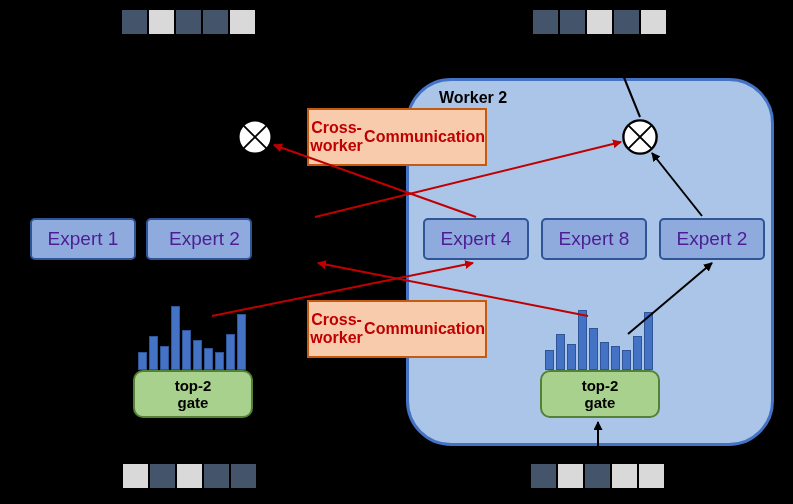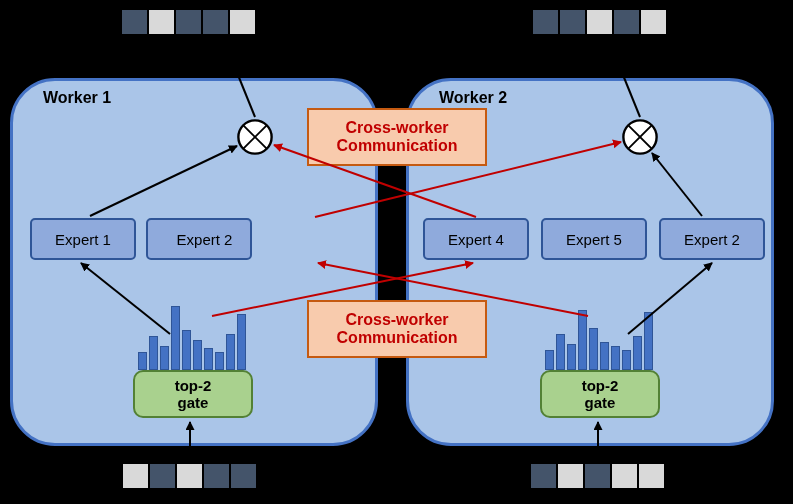--- a/index.html
+++ b/index.html
@@ -35,56 +35,53 @@
     border-radius:45px;
   }
   .worker-label{
     position:absolute;top:8px;left:30px;
     font-size:16px;font-weight:bold;color:#000;
   }
   .expert{
     position:absolute;top:218px;width:106px;height:42px;box-sizing:border-box;
     background:var(--expert-fill);border:2px solid var(--expert-border);border-radius:5px;
     display:flex;align-items:center;justify-content:center;
-    font-size:15px;color:#000000;
+    font-size:19px;color:#4c1d95;
   }
   .gate{
     position:absolute;top:370px;width:120px;height:48px;box-sizing:border-box;
     background:var(--gate-fill);border:2px solid var(--gate-border);border-radius:10px;
     display:flex;flex-direction:column;align-items:center;justify-content:center;
     font-size:15px;font-weight:bold;color:#000;line-height:1.15;
   }
   .histogram{
     position:absolute;top:300px;height:70px;width:108px;
     display:flex;align-items:flex-end;gap:2px;
   }
   .bar{width:9px;box-sizing:border-box;background:var(--bar-fill);border:1px solid var(--bar-border);}
   .token-strip{position:absolute;display:flex;gap:2px;}
   .token{width:25px;height:24px;}
   .token.dark{background:var(--token-dark);}
   .token.light{background:var(--token-light);}
   .comm-box{
     position:absolute;left:307px;width:180px;height:58px;box-sizing:border-box;
     background:var(--comm-fill);border:2px solid var(--comm-border);
-    display:flex;flex-direction:column;align-items:center;justify-content:center;
+    display:flex;align-items:center;justify-content:center;
     font-size:16px;font-weight:bold;color:var(--comm-text);line-height:1.15;text-align:center;
   }
   .combine{position:absolute;top:118px;width:38px;height:38px;}
   svg.overlay{position:absolute;left:0;top:0;pointer-events:none;}
   .arrow-black{stroke:var(--arrow-black);stroke-width:2;}
   .arrow-red{stroke:var(--arrow-red);stroke-width:2;}
 </style>
 </head>
 <body>
 
 <div class="canvas">
 
-  <div class="worker" style="left:10px;">
-    <div class="worker-label">Worker 1</div>
-  </div>
   <div class="worker" style="left:406px;">
     <div class="worker-label">Worker 2</div>
   </div>
 
   <div class="token-strip" style="left:122px;top:10px;">
       <div class="token dark"></div>
       <div class="token light"></div>
       <div class="token dark"></div>
       <div class="token dark"></div>
       <div class="token light"></div>
@@ -131,21 +128,21 @@
       <span>Expert 1</span>
     </div>
   <div class="expert" style="left:146px;padding-left:11px;">
       <span>Expert 2</span>
     </div>
 
   <div class="expert" style="left:423px;">
       <span>Expert 4</span>
     </div>
   <div class="expert" style="left:541px;">
-      <span>Expert 5</span>
+      <span>Expert 8</span>
     </div>
   <div class="expert" style="left:659px;">
       <span>Expert 2</span>
     </div>
 
   <div class="histogram" style="left:138px;">
       <div class="bar" style="height: 18px;"></div>
       <div class="bar" style="height: 34px;"></div>
       <div class="bar" style="height: 24px;"></div>
       <div class="bar" style="height: 64px;"></div>

